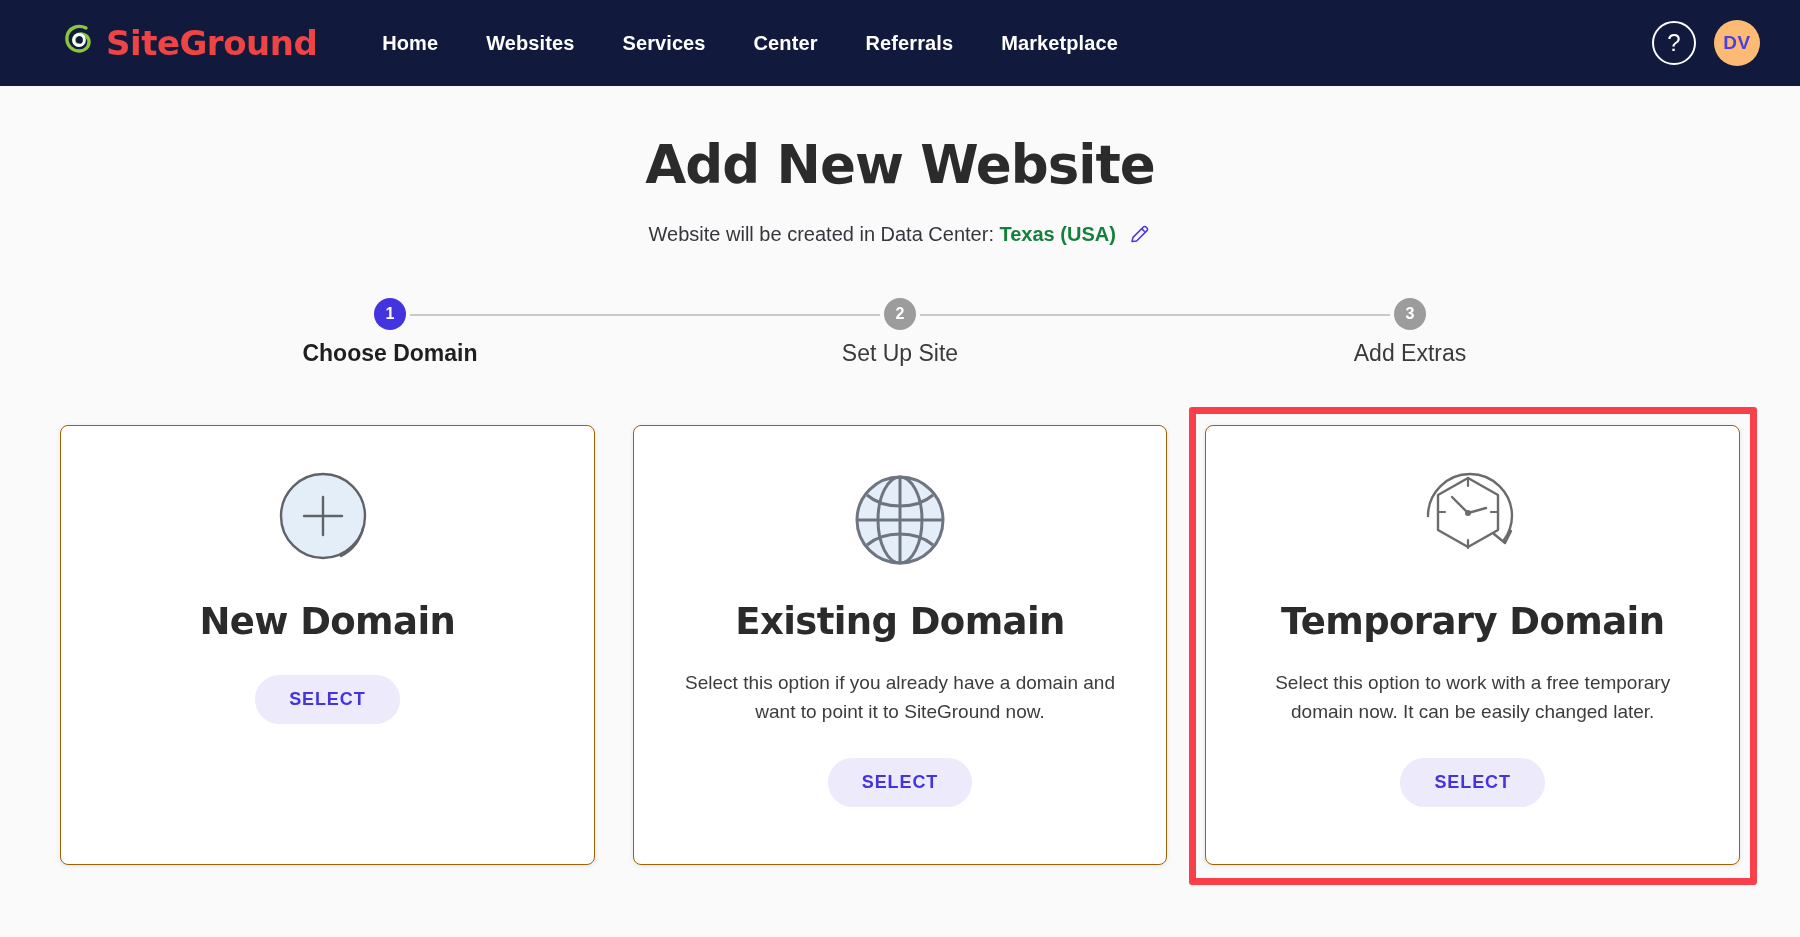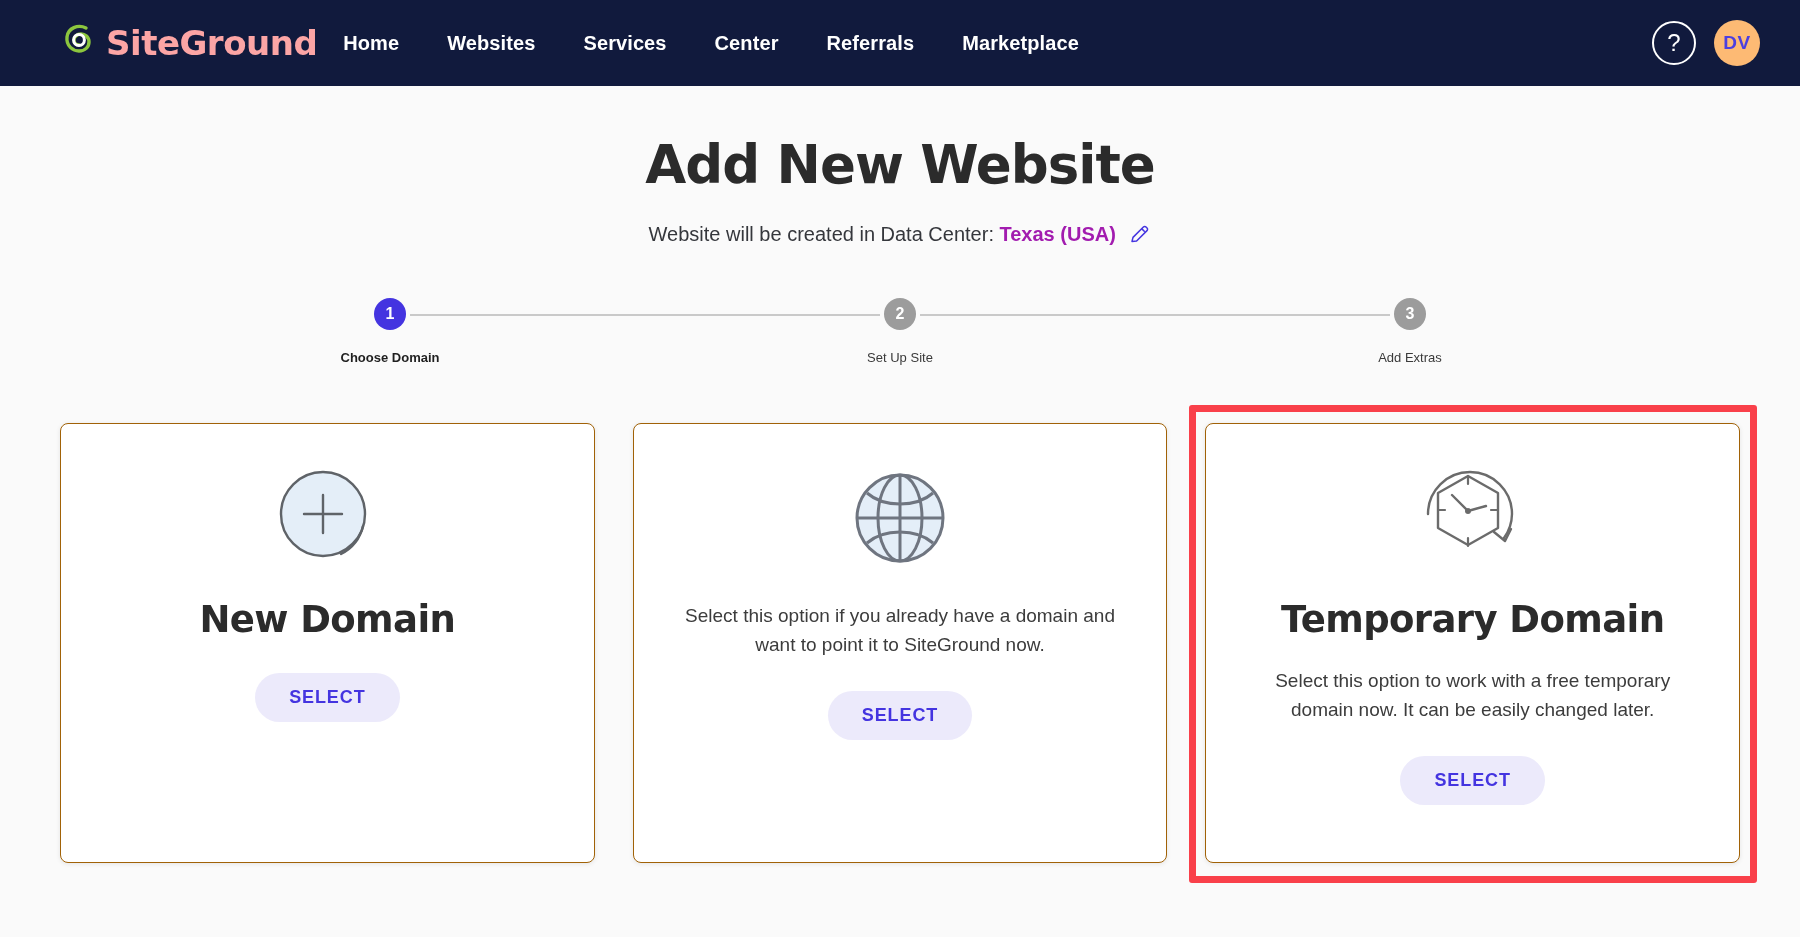--- a/index.html
+++ b/index.html
@@ -15,31 +15,31 @@
     height: 86px;
     background: #111a3d;
     display: flex;
     align-items: center;
     padding: 0 40px 0 62px;
     position: relative;
   }
   .logo { display: flex; align-items: center; gap: 4px; }
   .logo-mark { width: 40px; height: 44px; display: block; }
   .logo-text {
-    color: #fca5a5;
+    color: #ef4444;
     font-size: 34px;
     font-weight: 700;
     letter-spacing: -0.5px;
     font-family: "DejaVu Sans", sans-serif;
   }
   .nav-links {
     display: flex;
     align-items: center;
     gap: 48px;
-    margin-left: 26px;
+    margin-left: 65px;
   }
   .nav-link {
     color: #ffffff;
     font-size: 20px;
     font-weight: 700;
     letter-spacing: 0.1px;
     cursor: pointer;
     white-space: nowrap;
   }
   .nav-right {
@@ -80,21 +80,21 @@
     padding-top: 48px;
     font-family: "DejaVu Sans", sans-serif;
   }
   .subtitle {
     text-align: center;
     margin-top: 28px;
     font-size: 20px;
     color: #35373c;
   }
   .dc-link {
-    color: #a21caf;
+    color: #15803d;
     font-weight: 700;
     cursor: pointer;
   }
   .pencil-icon {
     display: inline-block;
     vertical-align: -4px;
     margin-left: 8px;
     cursor: pointer;
   }
 
@@ -109,22 +109,22 @@
   }
   .step { display: flex; flex-direction: column; align-items: center; width: 200px; z-index: 2; }
   .step-circle {
     width: 32px; height: 32px; border-radius: 50%;
     display: flex; align-items: center; justify-content: center;
     color: #ffffff; font-size: 16px; font-weight: 700;
     background: #9c9c9c;
   }
   .step.active .step-circle { background: #4434e0; }
   .step-label {
-    margin-top: 20px;
-    font-size: 13px;
+    margin-top: 10px;
+    font-size: 23px;
     color: #3a3a3a;
   }
   .step.active .step-label { font-weight: 700; color: #1f1f1f; }
   .step-line {
     position: absolute;
     top: 16px;
     height: 2px;
     background: #c9c9c9;
     z-index: 1;
   }
@@ -277,20 +277,21 @@
       <div class="card-icon">
         <svg width="108" height="108" viewBox="0 0 108 108" fill="none">
           <circle cx="54" cy="54" r="43" fill="#e4eef8" stroke="#6f7580" stroke-width="3"></circle>
           <ellipse cx="54" cy="54" rx="22" ry="43" stroke="#6f7580" stroke-width="3" fill="none"></ellipse>
           <line x1="11" y1="54" x2="97" y2="54" stroke="#6f7580" stroke-width="3"></line>
           <line x1="54" y1="11" x2="54" y2="97" stroke="#6f7580" stroke-width="3"></line>
           <path d="M21 29c8 7 19 11 33 11s25-4 33-11" stroke="#6f7580" stroke-width="3" fill="none"></path>
           <path d="M21 79c8-7 19-11 33-11s25 4 33 11" stroke="#6f7580" stroke-width="3" fill="none"></path>
         </svg>
       </div>
+      <div class="card-title">Existing Domain</div>
       <div class="card-desc">Select this option if you already have a domain and want to point it to SiteGround now.</div>
       <button class="select-btn">SELECT</button>
     </div>
 
     <div class="card">
       <div class="card-icon">
         <svg width="118" height="112" viewBox="0 0 118 112" fill="none">
           <path d="M54 14 L84 31 L84 66 L54 83 L24 66 L24 31 Z" stroke="#6b6b6b" stroke-width="2.4" fill="none" stroke-linejoin="round"></path>
           <circle cx="54" cy="49" r="3" fill="#6b6b6b"></circle>
           <path d="M54 49 L38 33 M54 49 L72 44" stroke="#6b6b6b" stroke-width="2.4" stroke-linecap="round"></path>

